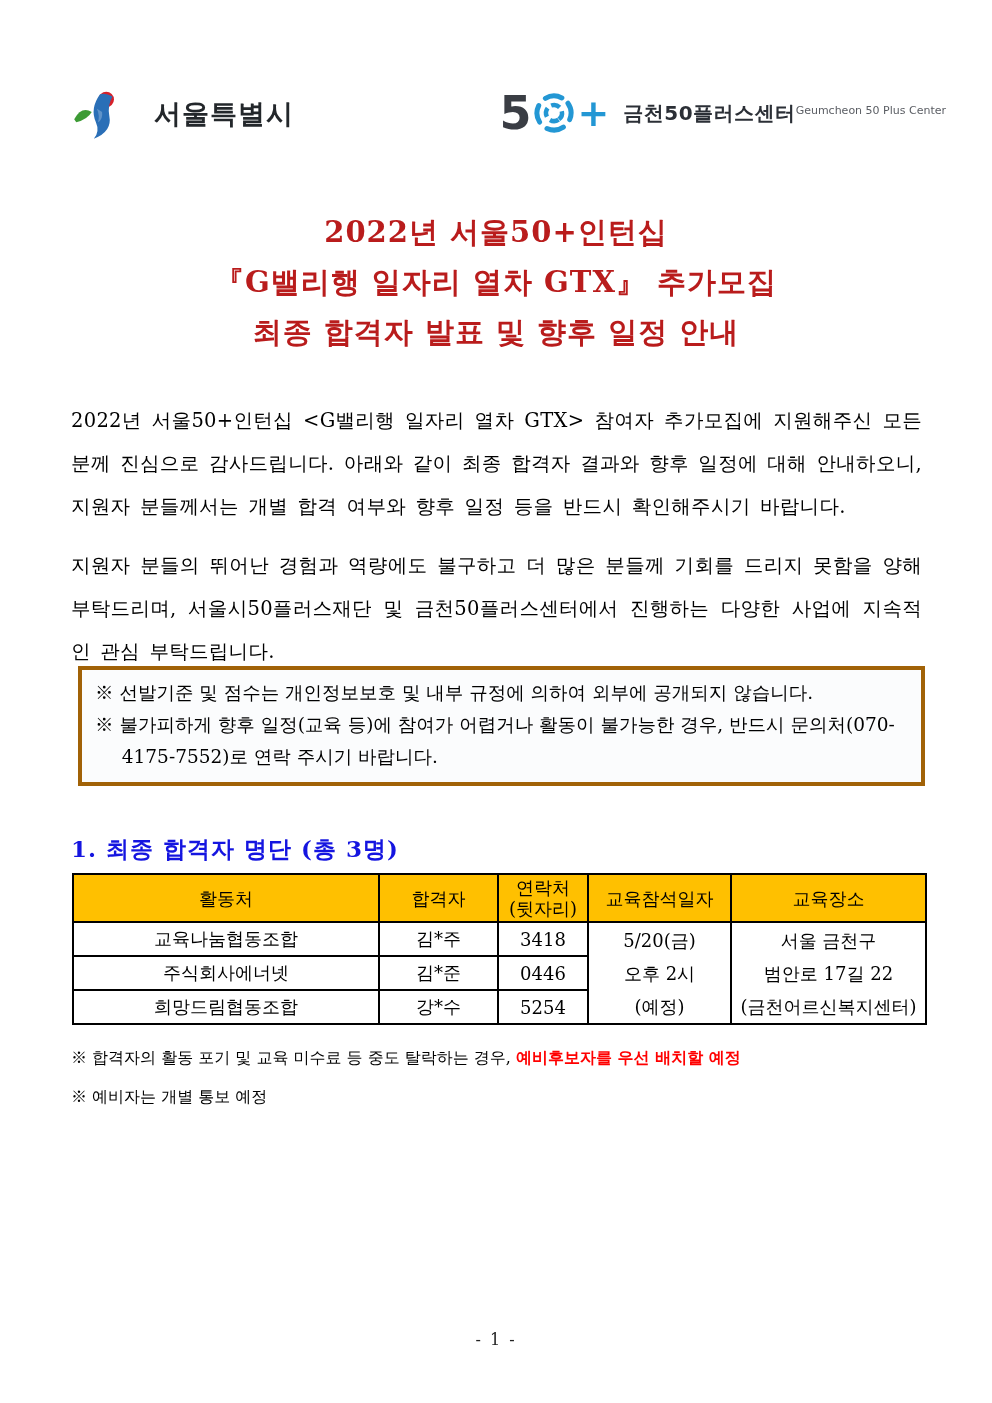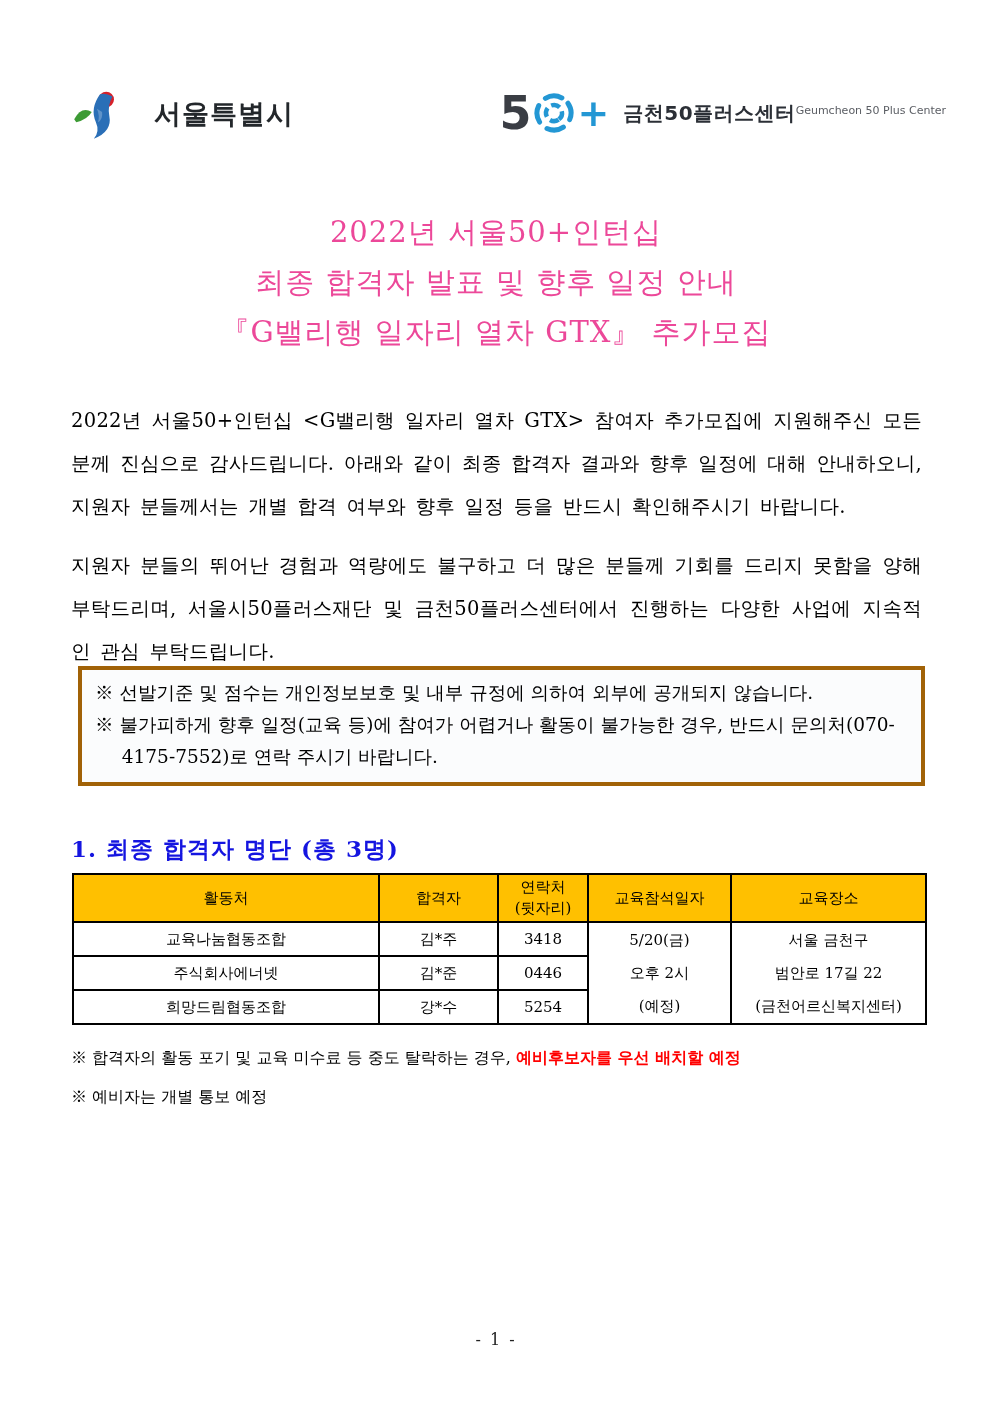--- a/index.html
+++ b/index.html
@@ -46,24 +46,24 @@
   .gc-sub {
     font-family: "DejaVu Sans", "Liberation Sans", sans-serif;
     font-size: 11px; color: #5a5d63; margin-top: 4px;
   }
 
   
   .title-block {
     position: absolute;
     top: 207px; left: 0; right: 0;
     text-align: center;
-    font-size: 29px; font-weight: normal;
+    font-size: 29px; font-weight: bold;
     line-height: 50px;
     letter-spacing: 1px;
-    color: #ec4899;
+    color: #b91c1c;
   }
 
   
   .para {
     position: absolute;
     left: 71px; width: 851px;
     font-size: 19.5px;
     line-height: 43px;
     text-align: justify;
     word-spacing: 3px;
@@ -95,21 +95,21 @@
     letter-spacing: 1px;
   }
 
   
   .result-table {
     position: absolute;
     top: 873px; left: 72px;
     border-collapse: collapse;
     table-layout: fixed;
     width: 853px;
-    font-size: 15px;
+    font-size: 18px;
     color: #000;
   }
   .result-table th, .result-table td {
     border: 2px solid #000;
     text-align: center;
     vertical-align: middle;
     padding: 0;
   }
   .result-table th {
     background: #FFC000;
@@ -167,22 +167,22 @@
       </div>
       <div class="gc-text">
         <span class="gc-title">금천50플러스센터</span>
         <span class="gc-sub">Geumcheon 50 Plus Center</span>
       </div>
     </div>
   </div>
 
   <div class="title-block">
     <div>2022년 서울50+인턴십</div>
+    <div>『G밸리행 일자리 열차 GTX』 추가모집</div>
     <div>최종 합격자 발표 및 향후 일정 안내</div>
-    <div>『G밸리행 일자리 열차 GTX』 추가모집</div>
   </div>
 
   <p class="para para1">2022년 서울50+인턴십 &lt;G밸리행 일자리 열차 GTX&gt; 참여자 추가모집에 지원해주신 모든 분께 진심으로 감사드립니다. 아래와 같이 최종 합격자 결과와 향후 일정에 대해 안내하오니, 지원자 분들께서는 개별 합격 여부와 향후 일정 등을 반드시 확인해주시기 바랍니다.</p>
   <p class="para para2">지원자 분들의 뛰어난 경험과 역량에도 불구하고 더 많은 분들께 기회를 드리지 못함을 양해 부탁드리며, 서울시50플러스재단 및 금천50플러스센터에서 진행하는 다양한 사업에 지속적인 관심 부탁드립니다.</p>
 
   <div class="notice-box">
     <div class="notice-item">※ 선발기준 및 점수는 개인정보보호 및 내부 규정에 의하여 외부에 공개되지 않습니다.</div>
     <div class="notice-item">※ 불가피하게 향후 일정(교육 등)에 참여가 어렵거나 활동이 불가능한 경우, 반드시 문의처(070-4175-7552)로 연락 주시기 바랍니다.</div>
   </div>
 

